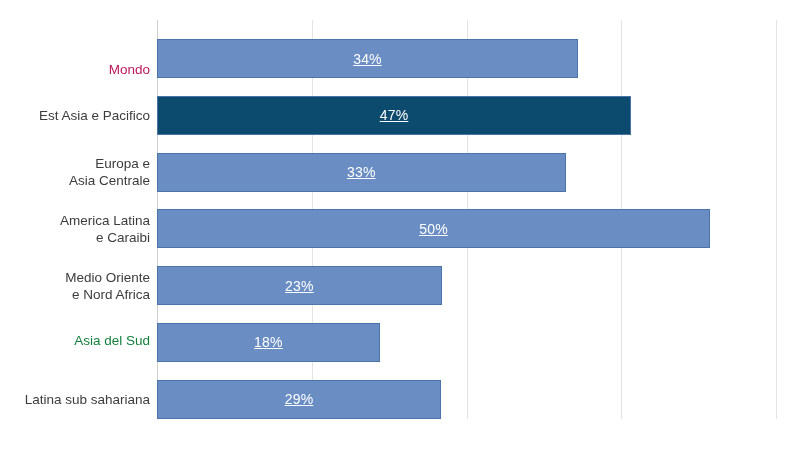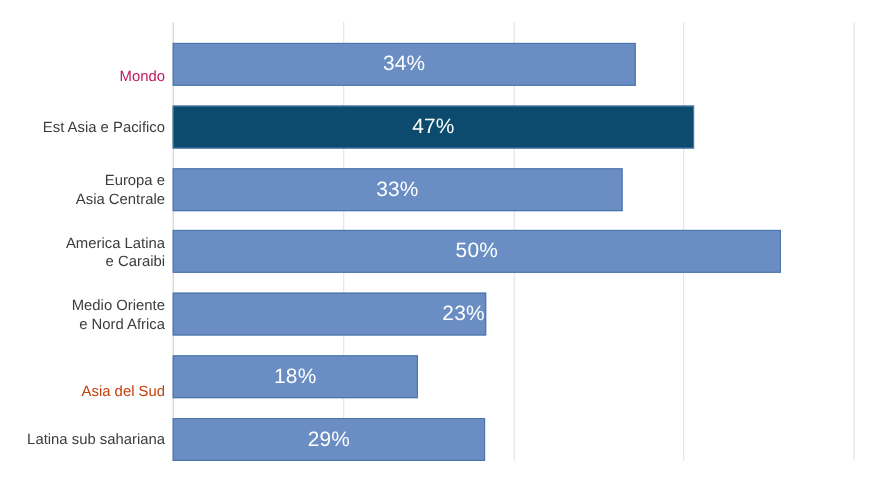--- a/index.html
+++ b/index.html
@@ -57,26 +57,27 @@
     background: #6a8ec4;
     background: linear-gradient(to bottom, #6a8ec4 0%, #6588bd 100%);
     border: 1px solid #4b74aa;
     box-sizing: border-box;
     display: flex;
     align-items: center;
     justify-content: center;
   }
   .bar-value {
     color: #ffffff;
-    font-size: 19px;
+    font-size: 14px;
     line-height: 1;
     letter-spacing: 0.2px;
     font-family: "Liberation Sans", sans-serif;
     white-space: nowrap;
     pointer-events: none;
+    text-decoration: underline;
   }
   
   .cat-labels {
     position: absolute;
     left: 0;
     top: 20px;
     width: 150px;
     height: 399px;
   }
   .cat-label {
@@ -113,21 +114,21 @@
         <span>Asia Centrale</span>
       </div>
       <div class="cat-label" style="top: 189.25px; color: rgb(60, 60, 60); margin-left: 36px;">
         <span>America Latina</span>
         <span>e Caraibi</span>
       </div>
       <div class="cat-label" style="top: 246px; color: rgb(60, 60, 60);">
         <span>Medio Oriente</span>
         <span>e Nord Africa</span>
       </div>
-      <div class="cat-label" style="top: 316px; color: #c2410c;">
+      <div class="cat-label" style="top: 301px; color: #15803d;">
         <span>Asia del Sud</span>
       </div>
       <div class="cat-label" style="top: 359.5px; color: rgb(60, 60, 60);">
         <span>Latina sub sahariana</span>
       </div>
     </div>
 
   <div class="plot-area">
     <div class="gridlines">
         <div class="gridline axis-line" style="left: 0px;"></div>
@@ -142,21 +143,21 @@
         </div>
         <div class="bar" title="Est Asia e Pacifico 47%" style="left: 0px; top: 75.75px; width: 474px; background: #0c4a6e; border-color: rgb(75, 116, 170);">
           <span class="bar-value" style="color: rgb(255, 255, 255);">47%</span>
         </div>
         <div class="bar" title="Europa e Asia Centrale 33%" style="left: 0px; top: 132.5px; width: 408.54px; background: rgb(106, 142, 196); border-color: rgb(75, 116, 170);">
           <span class="bar-value" style="color: rgb(255, 255, 255);">33%</span>
         </div>
         <div class="bar" title="America Latina e Caraibi 50%" style="left: 0px; top: 189.25px; width: 553px; background: rgb(106, 142, 196); border-color: rgb(75, 116, 170);">
           <span class="bar-value" style="color: rgb(255, 255, 255);">50%</span>
         </div>
-        <div class="bar" title="Medio Oriente e Nord Africa 23%" style="left: 0px; top: 246px; width: 284.74px; background: rgb(106, 142, 196); border-color: rgb(75, 116, 170); justify-content: flex-end;">
+        <div class="bar" title="Medio Oriente e Nord Africa 23%" style="left: 0px; top: 246px; width: 284.74px; background: rgb(106, 142, 196); border-color: rgb(75, 116, 170);">
           <span class="bar-value" style="color: rgb(255, 255, 255);">23%</span>
         </div>
         <div class="bar" title="Asia del Sud 18%" style="left: 0px; top: 302.75px; width: 222.84px; background: rgb(106, 142, 196); border-color: rgb(75, 116, 170);">
           <span class="bar-value" style="color: rgb(255, 255, 255);">18%</span>
         </div>
         <div class="bar" title="Africa sub sahariana 29%" style="left: 0px; top: 359.5px; width: 284px; background: rgb(106, 142, 196); border-color: rgb(75, 116, 170);">
           <span class="bar-value" style="color: rgb(255, 255, 255);">29%</span>
         </div>
       </div>
   </div>

